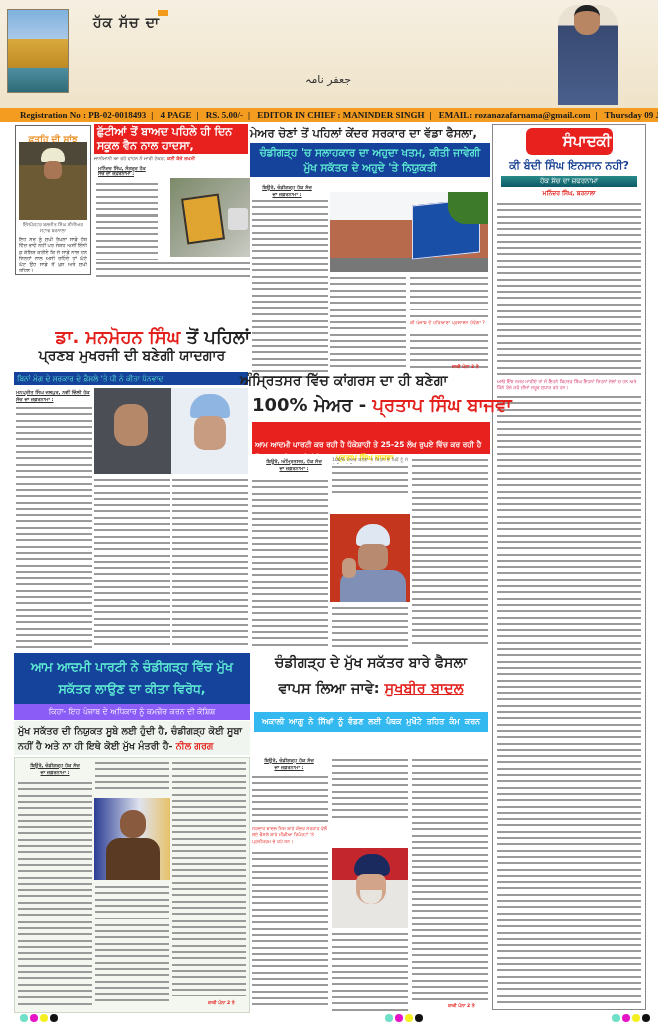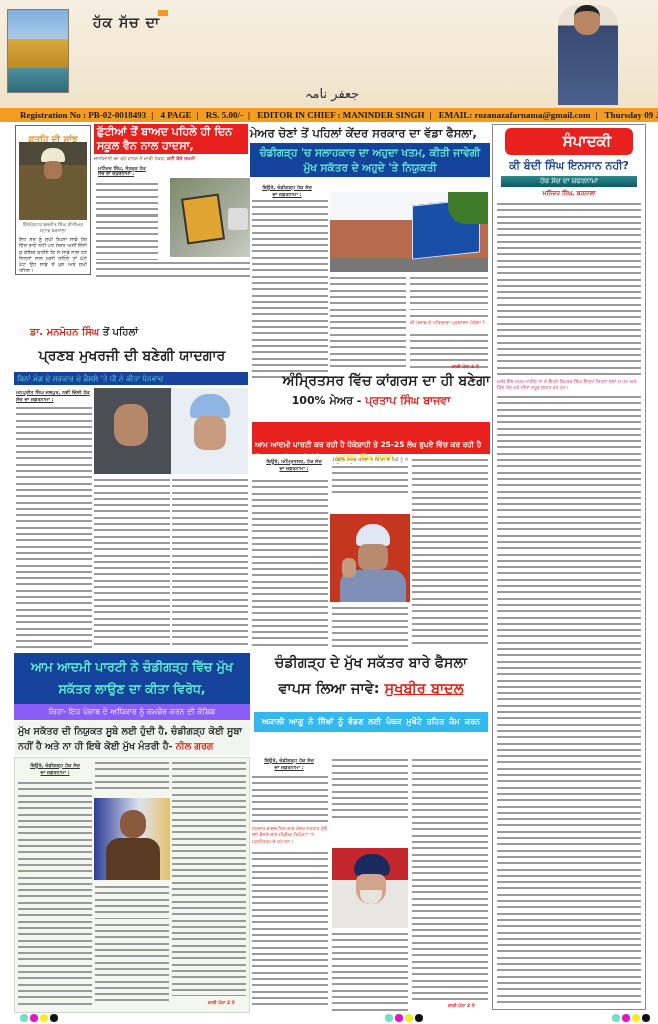--- a/index.html
+++ b/index.html
@@ -2,21 +2,21 @@
 <html><head>
 <meta charset="utf-8">
 <style>
   * { box-sizing: border-box; margin: 0; padding: 0; }
   body { width: 658px; height: 1024px; background: #fff; font-family: "DejaVu Sans", sans-serif; overflow: hidden; position: relative; }
   .masthead { position: absolute; left: 0; top: 0; width: 658px; height: 108px; background: linear-gradient(#f6efe1, #efe3c9); }
   .temple { position: absolute; left: 7px; top: 9px; width: 62px; height: 84px; background: linear-gradient(#7fb2de 0%, #a9c9e8 35%, #d8a83c 36%, #c08b25 70%, #4d8fa0 71%, #2f6b78 100%); border: 1px solid #8b7d63; }
   .tagline { position: absolute; left: 93px; top: 14px; font-size: 14px; font-weight: bold; color: #2b2b2b; letter-spacing: 1px; }
   .flag { position: absolute; left: 158px; top: 10px; width: 10px; height: 6px; background: #f29a1c; }
   .brand { position: absolute; left: 92px; top: 22px; font-size: 66px; font-weight: bold; color: #f7a21b; text-shadow: 2px 3px 0 #b86b08; letter-spacing: 4px; line-height: 72px; }
-  .brand-urdu { position: absolute; left: 305px; top: 86px; font-size: 13px; color: #333; }
+  .brand-urdu { position: absolute; left: 305px; top: 73px; font-size: 11px; color: #333; }
   .editor-photo { position: absolute; left: 558px; top: 5px; width: 60px; height: 100px; background: linear-gradient(#e9e2d3 0%, #e9e2d3 20%, #384a72 21%, #4a5f8c 100%); border-radius: 20px 20px 0 0; }
   .editor-photo .head { position: absolute; left: 16px; top: 0; width: 26px; height: 30px; background: #b98663; border-radius: 12px; border-top: 6px solid #222; }
   .infobar { position: absolute; left: 0; top: 108px; width: 658px; height: 14px; background: #f39c1f; color: #1a1a1a; font-family: "Liberation Serif", serif; font-weight: bold; font-size: 9px; line-height: 14px; padding-left: 20px; white-space: nowrap; }
   .infobar span { margin-right: 5px; }
   .txt { color: #555; font-size: 4.6px; line-height: 6.3px; text-align: justify; overflow: hidden; }
   .gtxt { background: repeating-linear-gradient(#fff 0 2px, #9a9a9a 2px 4px, #fff 4px 6.3px); }
   .box { position: absolute; }
   .red-bg { background: #e8201e; color: #fff; }
   .blue-bg { background: #15429a; color: #5eead4; }
   .h-black { color: #222; font-weight: bold; }
@@ -80,48 +80,48 @@
   <div style="position:absolute;left:82px;top:10px;width:68px;height:54px;background:#1a4fa8;border:1px solid #dde;transform:skewY(-6deg);"></div>
   <div style="position:absolute;left:118px;top:0;width:40px;height:32px;background:#3d7a2a;border-radius:0 0 0 18px;"></div>
 </div>
 <div class="box txt gtxt" style="left:330px;top:275px;width:76px;height:95px;"></div>
 <div class="box txt gtxt" style="left:410px;top:275px;width:78px;height:42px;"></div>
 <div class="box" style="left:410px;top:320px;width:78px;font-size:4.8px;color:#e3201c;">ਕੀ ਪੰਜਾਬ ਦੇ ਹਰਿਆਣਾ ਪ੍ਰਸ਼ਾਸਨ ਹੋਵੇਗਾ ?</div>
 <div class="box txt gtxt" style="left:410px;top:332px;width:78px;height:38px;"></div>
 <div class="box" style="left:452px;top:364px;font-size:4.6px;color:#e3201c;font-weight:bold;">ਬਾਕੀ ਪੰਨਾ 2 ਤੇ</div>
 
 <div class="box" style="left:492px;top:124px;width:154px;height:886px;border:1px solid #888;">
-  <div style="margin:3px auto 0;width:128px;height:27px;background:#e8201e;border-radius:6px;color:#fff;font-size:15px;font-weight:bold;text-align:center;line-height:27px;padding-left:36px;">
+  <div style="margin:3px auto 0;width:87px;height:27px;background:#e8201e;border-radius:6px;color:#fff;font-size:15px;font-weight:bold;text-align:center;line-height:27px;padding-left:36px;">
     <span>ਸੰਪਾਦਕੀ</span>
   </div>
   <div class="h-black" style="color:#153f91;font-size:11px;text-align:center;margin-top:4px;">ਕੀ ਬੰਦੀ ਸਿੰਘ ਇਨਸਾਨ ਨਹੀ?</div>
   <div style="margin:4px 8px 2px;background:linear-gradient(#2a8a8a,#0c5a66);color:#fff;font-size:7px;text-align:center;line-height:11px;">ਹੱਕ ਸੱਚ ਦਾ ਜ਼ਫਰਨਾਮਾ</div>
   <div style="color:#e3201c;font-size:6px;font-weight:bold;text-align:center;margin-top:2px;">ਮਨਿੰਦਰ ਸਿੰਘ, ਬਰਨਾਲਾ</div>
   <div class="txt gtxt" style="margin:4px 4px 0;height:176px;"></div>
   <div style="margin:2px 4px 0;font-size:4.6px;line-height:6.3px;color:#d01a55;">ਆਓ ਇੰਝ ਨਜ਼ਰ ਮਾਰੀਏ ਤਾਂ ਜੋ ਇਹਨੇ ਬਿਹਤਰ ਸਿੰਘ ਇਹਨਾਂ ਜਿਹਨਾਂ ਜੇਲਾਂ ਚ ਹਨ ਅਤੇ ਕਿੰਨੇ ਰੋਜ਼ੇ ਕਰੋ ਚੀਜਾਂ ਜ਼ਰੂਰ ਸੁਧਾਰ ਰਹੇ ਹਨ।</div>
   <div class="txt gtxt" style="margin:2px 4px 0;height:612px;"></div>
 </div>
 
-<div class="box" style="left:30px;top:326px;width:220px;text-align:left;font-size:10px;font-weight:bold;white-space:nowrap;">
+<div class="box" style="left:30px;top:326px;width:220px;text-align:right;font-size:18px;font-weight:bold;white-space:nowrap;">
   <span style="color:#e3201c;">ਡਾ. ਮਨਮੋਹਨ ਸਿੰਘ</span> <span style="color:#222;">ਤੋਂ ਪਹਿਲਾਂ</span>
 </div>
 <div class="box h-black" style="left:14px;top:347px;width:236px;font-size:14px;white-space:nowrap;text-align:center;">ਪ੍ਰਣਬ ਮੁਖਰਜੀ ਦੀ ਬਣੇਗੀ ਯਾਦਗਾਰ</div>
 <div class="box blue-bg" style="left:14px;top:372px;width:234px;height:13px;font-size:7.4px;line-height:13px;padding-left:3px;white-space:nowrap;overflow:hidden;">ਬਿਨਾਂ ਮੰਗ ਦੇ ਸਰਕਾਰ ਦੇ ਫ਼ੈਸਲੇ 'ਤੇ ਧੀ ਨੇ ਕੀਤਾ ਧੰਨਵਾਦ</div>
 <div class="box byline" style="left:16px;top:389px;width:76px;">ਮਨਪ੍ਰੀਤ ਸਿੰਘ ਜਲਪੁਰ, ਨਵੀਂ ਦਿੱਲੀ ਹੱਕ ਸੱਚ ਦਾ ਜ਼ਫ਼ਰਨਾਮਾ :</div>
 <div class="box txt gtxt" style="left:16px;top:405px;width:76px;height:245px;"></div>
 <div class="photo" style="left:94px;top:388px;width:154px;height:86px;background:linear-gradient(90deg,#4b4f55 0 50%,#e8eef3 50%);">
   <div style="position:absolute;left:20px;top:16px;width:34px;height:42px;background:#b5886a;border-radius:14px;"></div>
   <div style="position:absolute;left:96px;top:6px;width:40px;height:24px;background:#8fb6e2;border-radius:18px 18px 4px 4px;"></div>
   <div style="position:absolute;left:100px;top:28px;width:32px;height:34px;background:#c79c80;border-radius:10px;"></div>
 </div>
 <div class="box txt gtxt" style="left:94px;top:477px;width:76px;height:170px;"></div>
 <div class="box txt gtxt" style="left:172px;top:477px;width:76px;height:170px;"></div>
 
-<div class="box h-black" style="left:252px;top:372px;width:238px;font-size:14px;white-space:nowrap;text-align:right;">ਅੰਮ੍ਰਿਤਸਰ ਵਿੱਚ ਕਾਂਗਰਸ ਦਾ ਹੀ ਬਣੇਗਾ</div>
-<div class="box" style="left:252px;top:394px;width:238px;text-align:center;font-size:11px;font-weight:bold;white-space:nowrap;">
+<div class="box h-black" style="left:240px;top:372px;width:238px;font-size:14px;white-space:nowrap;text-align:left;">ਅੰਮ੍ਰਿਤਸਰ ਵਿੱਚ ਕਾਂਗਰਸ ਦਾ ਹੀ ਬਣੇਗਾ</div>
+<div class="box" style="left:252px;top:394px;width:238px;text-align:right;font-size:18px;font-weight:bold;white-space:nowrap;">
   <span style="color:#222;">100% ਮੇਅਰ -</span> <span style="color:#e3201c;">ਪ੍ਰਤਾਪ ਸਿੰਘ ਬਾਜਵਾ</span>
 </div>
 <div class="box red-bg" style="left:252px;top:422px;width:238px;height:30px;padding:16px 3px;font-size:7.4px;line-height:13px;font-weight:bold;">
   <span>ਆਮ ਆਦਮੀ ਪਾਰਟੀ ਕਰ ਰਹੀ ਹੈ ਧੱਕੇਸ਼ਾਹੀ ਤੇ 25-25 ਲੱਖ ਰੁਪਏ ਵਿੱਚ ਕਰ ਰਹੀ ਹੈ ਕੌਂਸਲਰ ਖਰੀਦਣ ਦੀ ਕੋਸ਼ਿਸ਼ -</span> <span style="color:#ffe100;">ਪ੍ਰਤਾਪ ਸਿੰਘ ਬਾਜਵਾ</span>
 </div>
 <div class="box byline" style="left:264px;top:458px;width:60px;text-align:center;">ਬਿਊਰੋ, ਅੰਮ੍ਰਿਤਸਰ, ਹੱਕ ਸੱਚ ਦਾ ਜ਼ਫ਼ਰਨਾਮਾ :</div>
 <div class="box txt gtxt" style="left:252px;top:478px;width:76px;height:170px;"></div>
 <div class="box txt" style="left:332px;top:457px;width:76px;height:7px;">100% ਮੇਅਰ ਬਣੇਗਾ ਤੇ ਮਿਹਨ ਦੇ ਖਿਰੋਂ ਨੂੰ ਜੇ ਕੇ ਇਕ ਦੇ ਦਿਨ ਦਾ ਸਮਾਂ</div>
 <div class="box txt gtxt" style="left:332px;top:464px;width:76px;height:30px;"></div>
 <div class="photo" style="left:330px;top:514px;width:80px;height:88px;background:#c5361e;">

